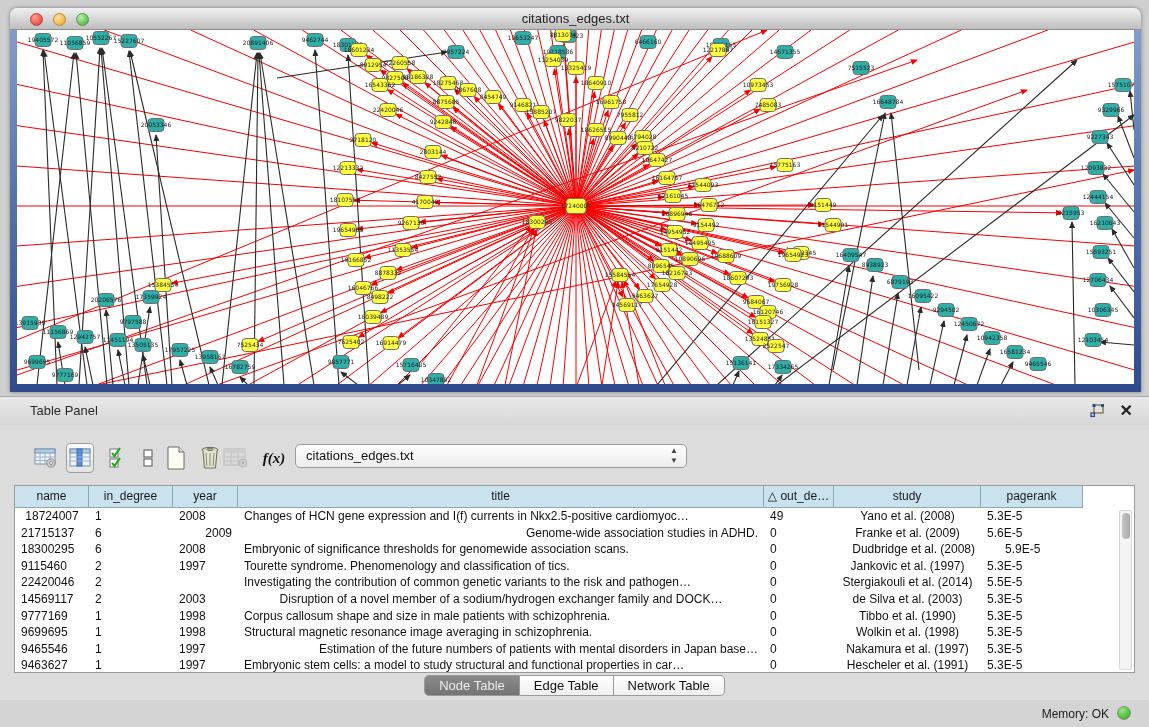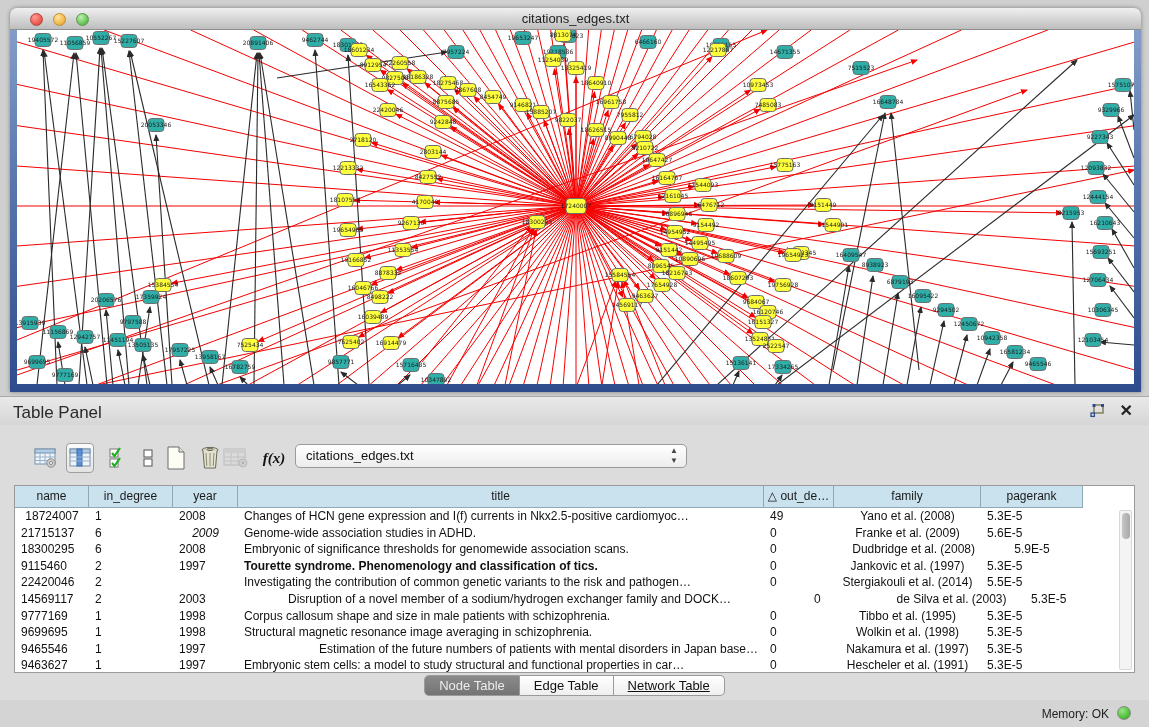--- a/index.html
+++ b/index.html
@@ -25,21 +25,21 @@
   .net-content { position:absolute; left:7px; top:22px; right:7px; bottom:8px;
     background:#ffffff; overflow:hidden; }
   .net-content svg { display:block; }
   .graph-label { font-family:"DejaVu Sans", sans-serif; font-size:6px; fill:#1c1c1c; }
 
   
   .table-panel { position:absolute; left:0; top:396px; width:1149px; height:304px;
     background:#dcdcdc; border-top:1px solid #a8a8a8; }
   .tp-header { position:absolute; left:0; top:0; right:0; height:28px;
     background:linear-gradient(180deg,#e9e9e9,#d6d6d6); }
-  .tp-title { position:absolute; left:13px; top:6px; font-size:17px; color:#2a2a2a; }
+  .tp-title { position:absolute; left:30px; top:6px; font-size:13px; color:#2a2a2a; }
   .tp-float { position:absolute; right:44px; top:6px; width:16px; height:16px; cursor:default; }
   .tp-close { position:absolute; right:16px; top:4px; font-size:16px; font-weight:bold; color:#222; cursor:default; }
 
   .toolbar { position:absolute; left:12px; top:44px; right:12px; height:36px; }
   .tb-icon { position:absolute; top:2px; width:28px; height:30px; display:flex;
     align-items:center; justify-content:center; }
   .tb-icon.bordered { border:1px solid #9f9f9f; border-radius:4px;
     background:linear-gradient(#fbfbfb,#e3e3e3); }
   .fx-label { font-size:15px; font-style:italic; font-weight:bold; color:#111;
     font-family:"Liberation Serif", serif; }
@@ -63,21 +63,21 @@
     background:#f4f4f4; border:1px solid #d8d8d8; border-radius:2px; }
   .vthumb { position:absolute; left:1.5px; top:2px; width:8px; height:26px;
     background:linear-gradient(90deg,#c6c6c6,#a9a9a9); border-radius:5px; }
 
   .tabs { position:absolute; left:0; top:278px; width:1149px; height:24px;
     display:flex; justify-content:center; }
   .tab { height:21px; line-height:20px; font-size:13px; padding:0 14px;
     border:1px solid #9a9a9a; border-left:none;
     background:linear-gradient(#ffffff,#efefef); color:#111; }
   .tab:first-child { border-left:1px solid #9a9a9a; border-radius:5px 0 0 5px; }
-  .tab:last-child  { border-radius:0 5px 5px 0;text-decoration:underline; }
+  .tab:last-child  { border-radius:0 5px 5px 0; }
   .tab.selected { background:linear-gradient(#8a8a8a,#747474); color:#ececec; }
 
   
   .status-bar { position:absolute; left:0; top:700px; width:1149px; height:27px;
     background:#d4d4d4; }
   .mem-label { position:absolute; right:40px; top:7px; font-size:12px; color:#222; }
   .mem-dot { position:absolute; right:18px; top:6px; width:14px; height:14px;
     border-radius:50%; border:1px solid #8b8b8b;
     background:radial-gradient(circle at 35% 30%,#9ce38a,#4fc238 60%,#36961f); }
 </style>
@@ -945,85 +945,85 @@
         </div>
       </div>
 
     <div class="dtable">
       <div class="hrow" id="thead">
           <div class="hcell" style="width: 74px;">name</div>
           <div class="hcell" style="width: 84px;">in_degree</div>
           <div class="hcell" style="width: 65px;">year</div>
           <div class="hcell" style="width: 526px;">title</div>
           <div class="hcell" style="width: 70px;">△ out_de…</div>
-          <div class="hcell" style="width: 147px;">family</div>
+          <div class="hcell" style="width: 147px;">study</div>
           <div class="hcell" style="width: 102px;">pagerank</div>
         </div>
       <div id="tbody">
           <div class="drow">
             <div class="dcell" style="width: 74px; text-align: center;">18724007</div>
             <div class="dcell" style="width: 84px; text-align: left;">1</div>
             <div class="dcell" style="width: 65px; text-align: left;">2008</div>
             <div class="dcell" style="width: 526px; text-align: left;">Changes of HCN gene expression and I(f) currents in Nkx2.5-positive cardiomyoc…</div>
             <div class="dcell" style="width: 70px; text-align: left;">49</div>
             <div class="dcell" style="width: 147px; text-align: center;">Yano et al. (2008)</div>
             <div class="dcell" style="width: 102px; text-align: left;">5.3E-5</div>
           </div>
           <div class="drow">
             <div class="dcell" style="width: 74px; text-align: left;">21715137</div>
             <div class="dcell" style="width: 84px; text-align: left;">6</div>
-            <div class="dcell" style="width: 65px; text-align: center; font-style: italic;">2009</div>
-            <div class="dcell" style="width: 526px; text-align: left;">Genome-wide association studies in ADHD.</div>
+            <div class="dcell" style="width: 65px; text-align: right;">2009</div>
+            <div class="dcell" style="width: 526px; text-align: right;">Genome-wide association studies in ADHD.</div>
             <div class="dcell" style="width: 70px; text-align: left;">0</div>
             <div class="dcell" style="width: 147px; text-align: center;">Franke et al. (2009)</div>
             <div class="dcell" style="width: 102px; text-align: left;">5.6E-5</div>
           </div>
           <div class="drow">
             <div class="dcell" style="width: 74px; text-align: left;">18300295</div>
             <div class="dcell" style="width: 84px; text-align: left;">6</div>
             <div class="dcell" style="width: 65px; text-align: left;">2008</div>
             <div class="dcell" style="width: 526px; text-align: left;">Embryonic of significance thresholds for genomewide association scans.</div>
             <div class="dcell" style="width: 70px; text-align: left;">0</div>
             <div class="dcell" style="width: 147px; text-align: right;">Dudbridge et al. (2008)</div>
-            <div class="dcell" style="width: 102px; text-align: center;">5.9E-5</div>
+            <div class="dcell" style="width: 102px; text-align: left; margin-left: 18px;">5.9E-5</div>
           </div>
           <div class="drow">
             <div class="dcell" style="width: 74px; text-align: left;">9115460</div>
             <div class="dcell" style="width: 84px; text-align: left;">2</div>
             <div class="dcell" style="width: 65px; text-align: left;">1997</div>
-            <div class="dcell" style="width: 526px; text-align: left; font-weight: bold;">Tourette syndrome. Phenomenology and classification of tics.</div>
+            <div class="dcell" style="width: 526px; text-align: left;">Tourette syndrome. Phenomenology and classification of tics.</div>
             <div class="dcell" style="width: 70px; text-align: left;">0</div>
             <div class="dcell" style="width: 147px; text-align: center;">Jankovic et al. (1997)</div>
             <div class="dcell" style="width: 102px; text-align: left;">5.3E-5</div>
           </div>
           <div class="drow">
             <div class="dcell" style="width: 74px; text-align: left;">22420046</div>
             <div class="dcell" style="width: 84px; text-align: left;">2</div>
             <div class="dcell" style="width: 65px; text-align: left; margin-top: 40px;">2012</div>
             <div class="dcell" style="width: 526px; text-align: left;">Investigating the contribution of common genetic variants to the risk and pathogen…</div>
             <div class="dcell" style="width: 70px; text-align: left;">0</div>
             <div class="dcell" style="width: 147px; text-align: center;">Stergiakouli et al. (2014)</div>
             <div class="dcell" style="width: 102px; text-align: left;">5.5E-5</div>
           </div>
           <div class="drow">
             <div class="dcell" style="width: 74px; text-align: left;">14569117</div>
             <div class="dcell" style="width: 84px; text-align: left;">2</div>
             <div class="dcell" style="width: 65px; text-align: left;">2003</div>
-            <div class="dcell" style="width: 526px; text-align: left; margin-left: 44px;">Disruption of a novel member of a sodium/hydrogen exchanger family and DOCK…</div>
+            <div class="dcell" style="width: 526px; text-align: center;">Disruption of a novel member of a sodium/hydrogen exchanger family and DOCK…</div>
             <div class="dcell" style="width: 70px; text-align: left;">0</div>
             <div class="dcell" style="width: 147px; text-align: center;">de Silva et al. (2003)</div>
             <div class="dcell" style="width: 102px; text-align: left;">5.3E-5</div>
           </div>
           <div class="drow">
             <div class="dcell" style="width: 74px; text-align: left;">9777169</div>
             <div class="dcell" style="width: 84px; text-align: left;">1</div>
             <div class="dcell" style="width: 65px; text-align: left;">1998</div>
             <div class="dcell" style="width: 526px; text-align: left;">Corpus callosum shape and size in male patients with schizophrenia.</div>
             <div class="dcell" style="width: 70px; text-align: left;">0</div>
-            <div class="dcell" style="width: 147px; text-align: center;">Tibbo et al. (1995)</div>
+            <div class="dcell" style="width: 147px; text-align: center;">Tibbo et al. (1990)</div>
             <div class="dcell" style="width: 102px; text-align: left;">5.3E-5</div>
           </div>
           <div class="drow">
             <div class="dcell" style="width: 74px; text-align: left;">9699695</div>
             <div class="dcell" style="width: 84px; text-align: left;">1</div>
             <div class="dcell" style="width: 65px; text-align: left;">1998</div>
             <div class="dcell" style="width: 526px; text-align: left;">Structural magnetic resonance image averaging in schizophrenia.</div>
             <div class="dcell" style="width: 70px; text-align: left;">0</div>
             <div class="dcell" style="width: 147px; text-align: center;">Wolkin et al. (1998)</div>
             <div class="dcell" style="width: 102px; text-align: left;">5.3E-5</div>

